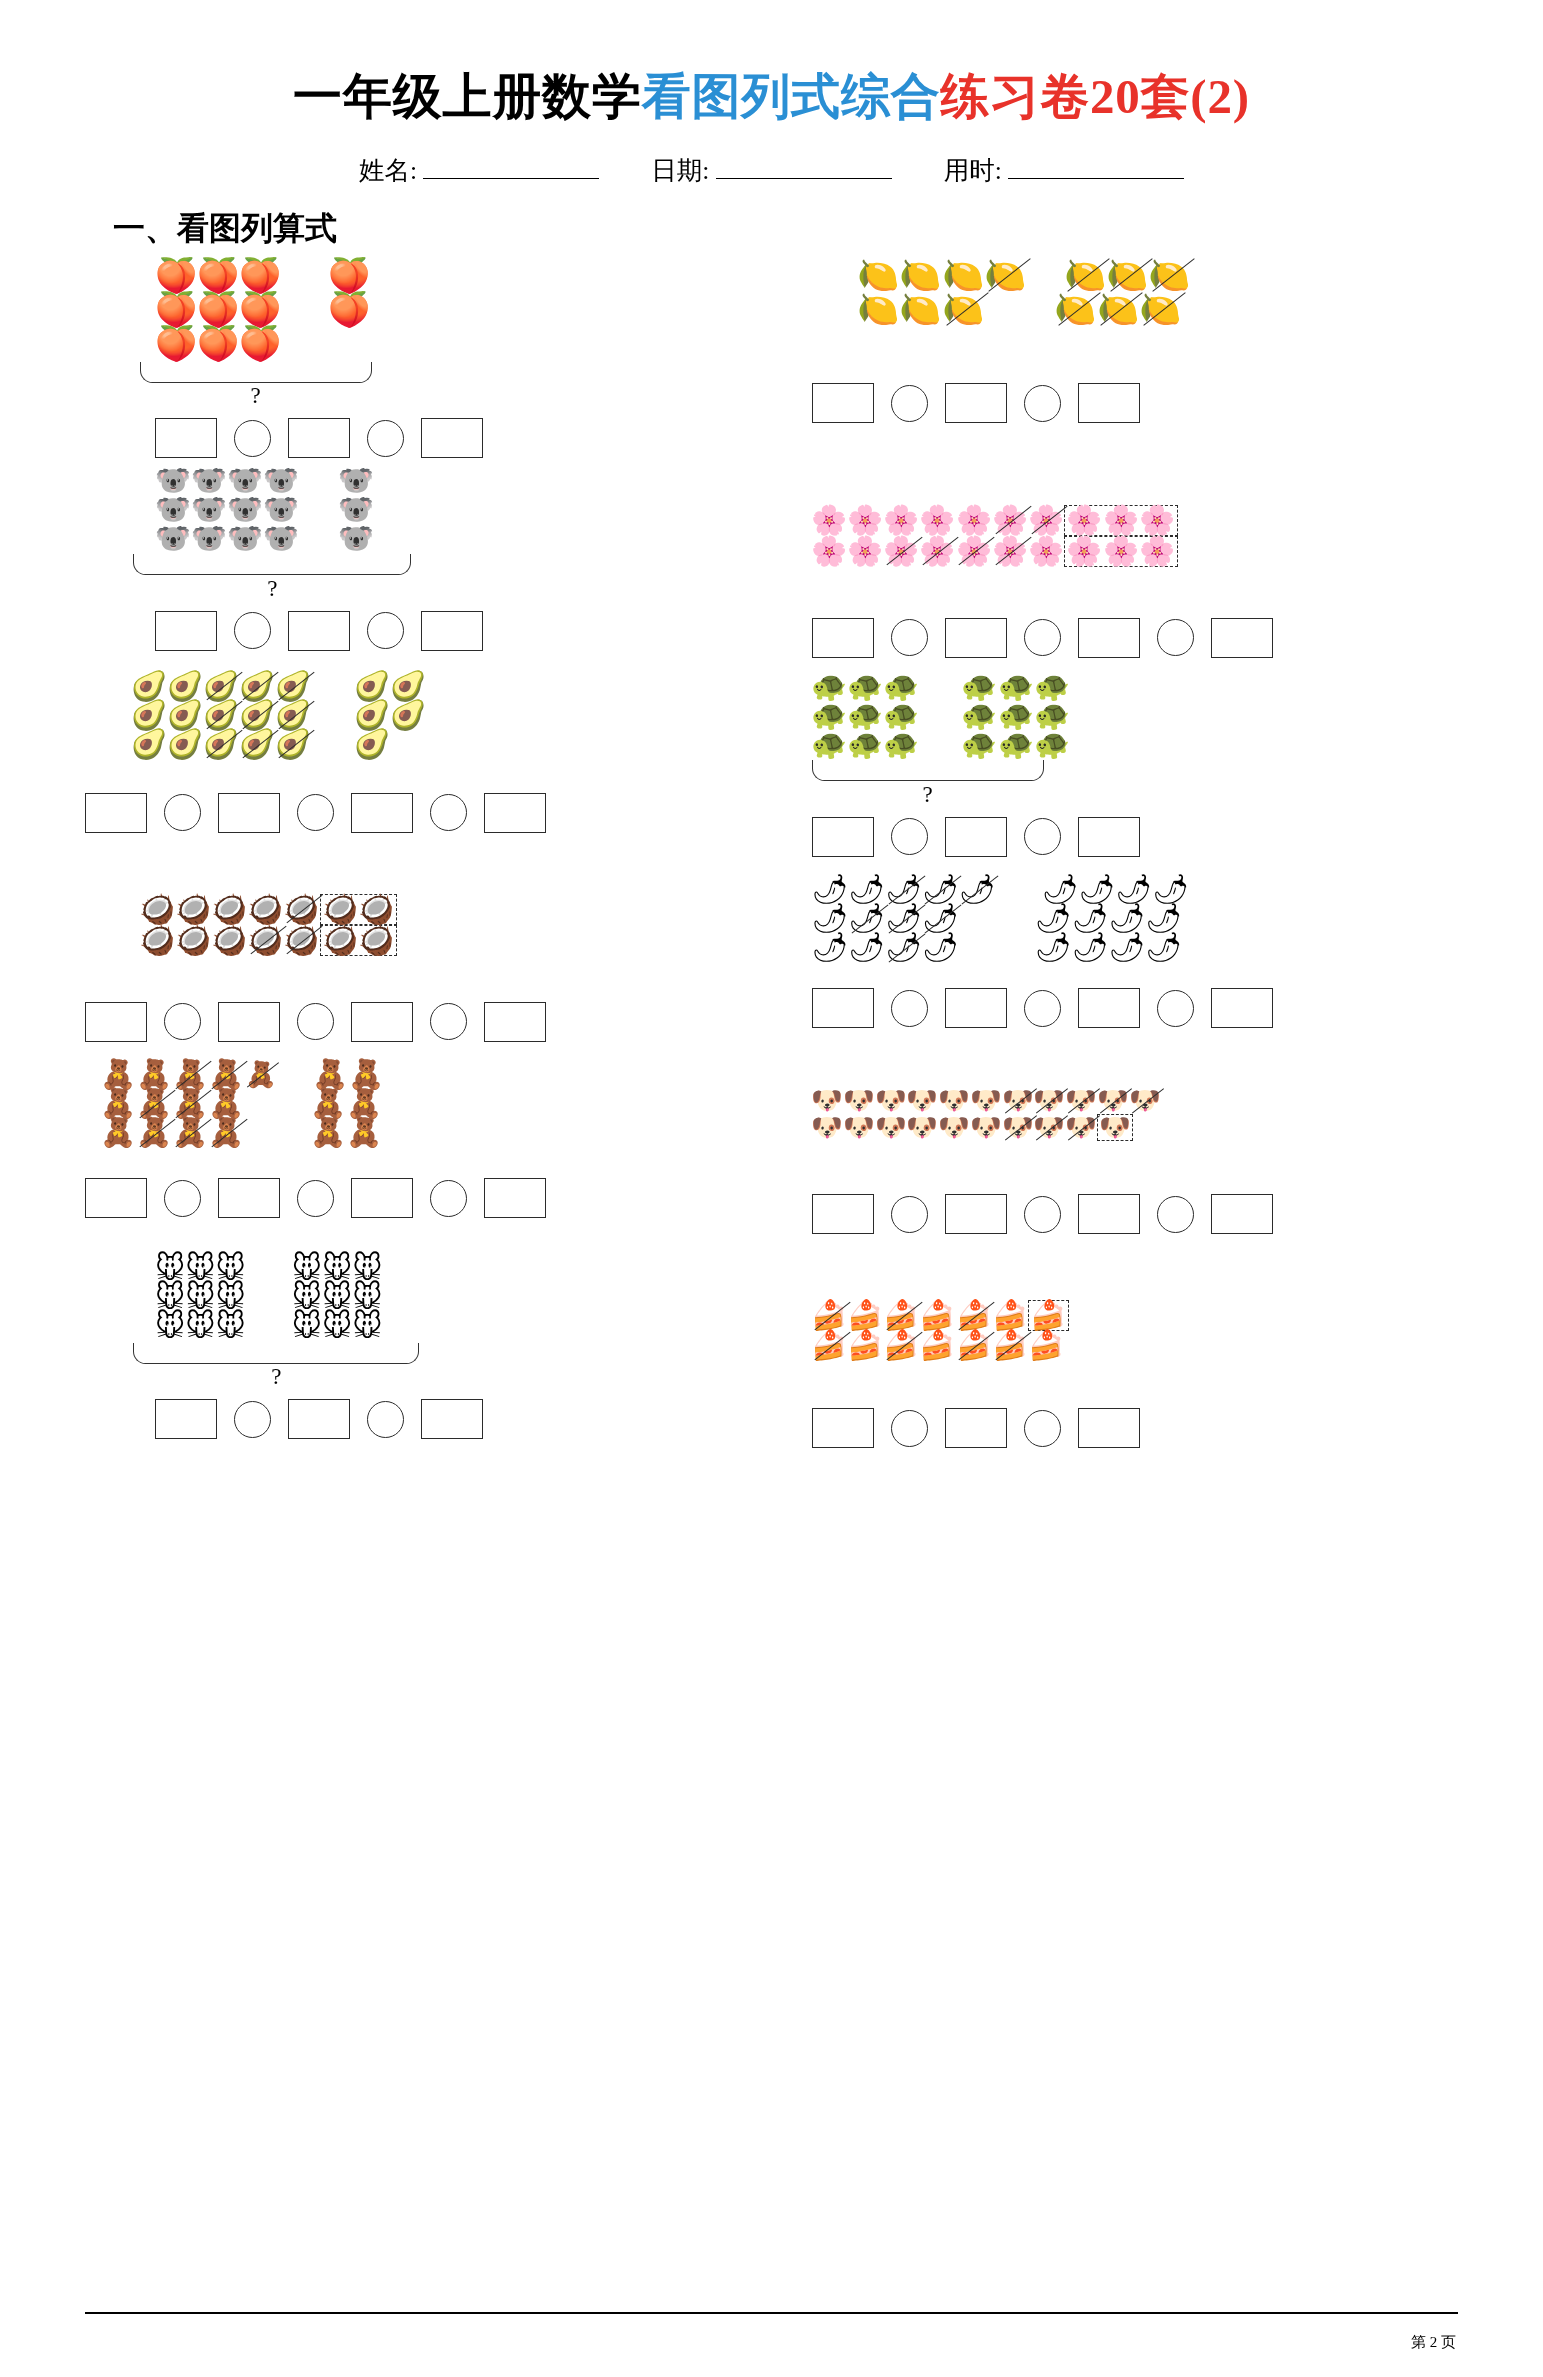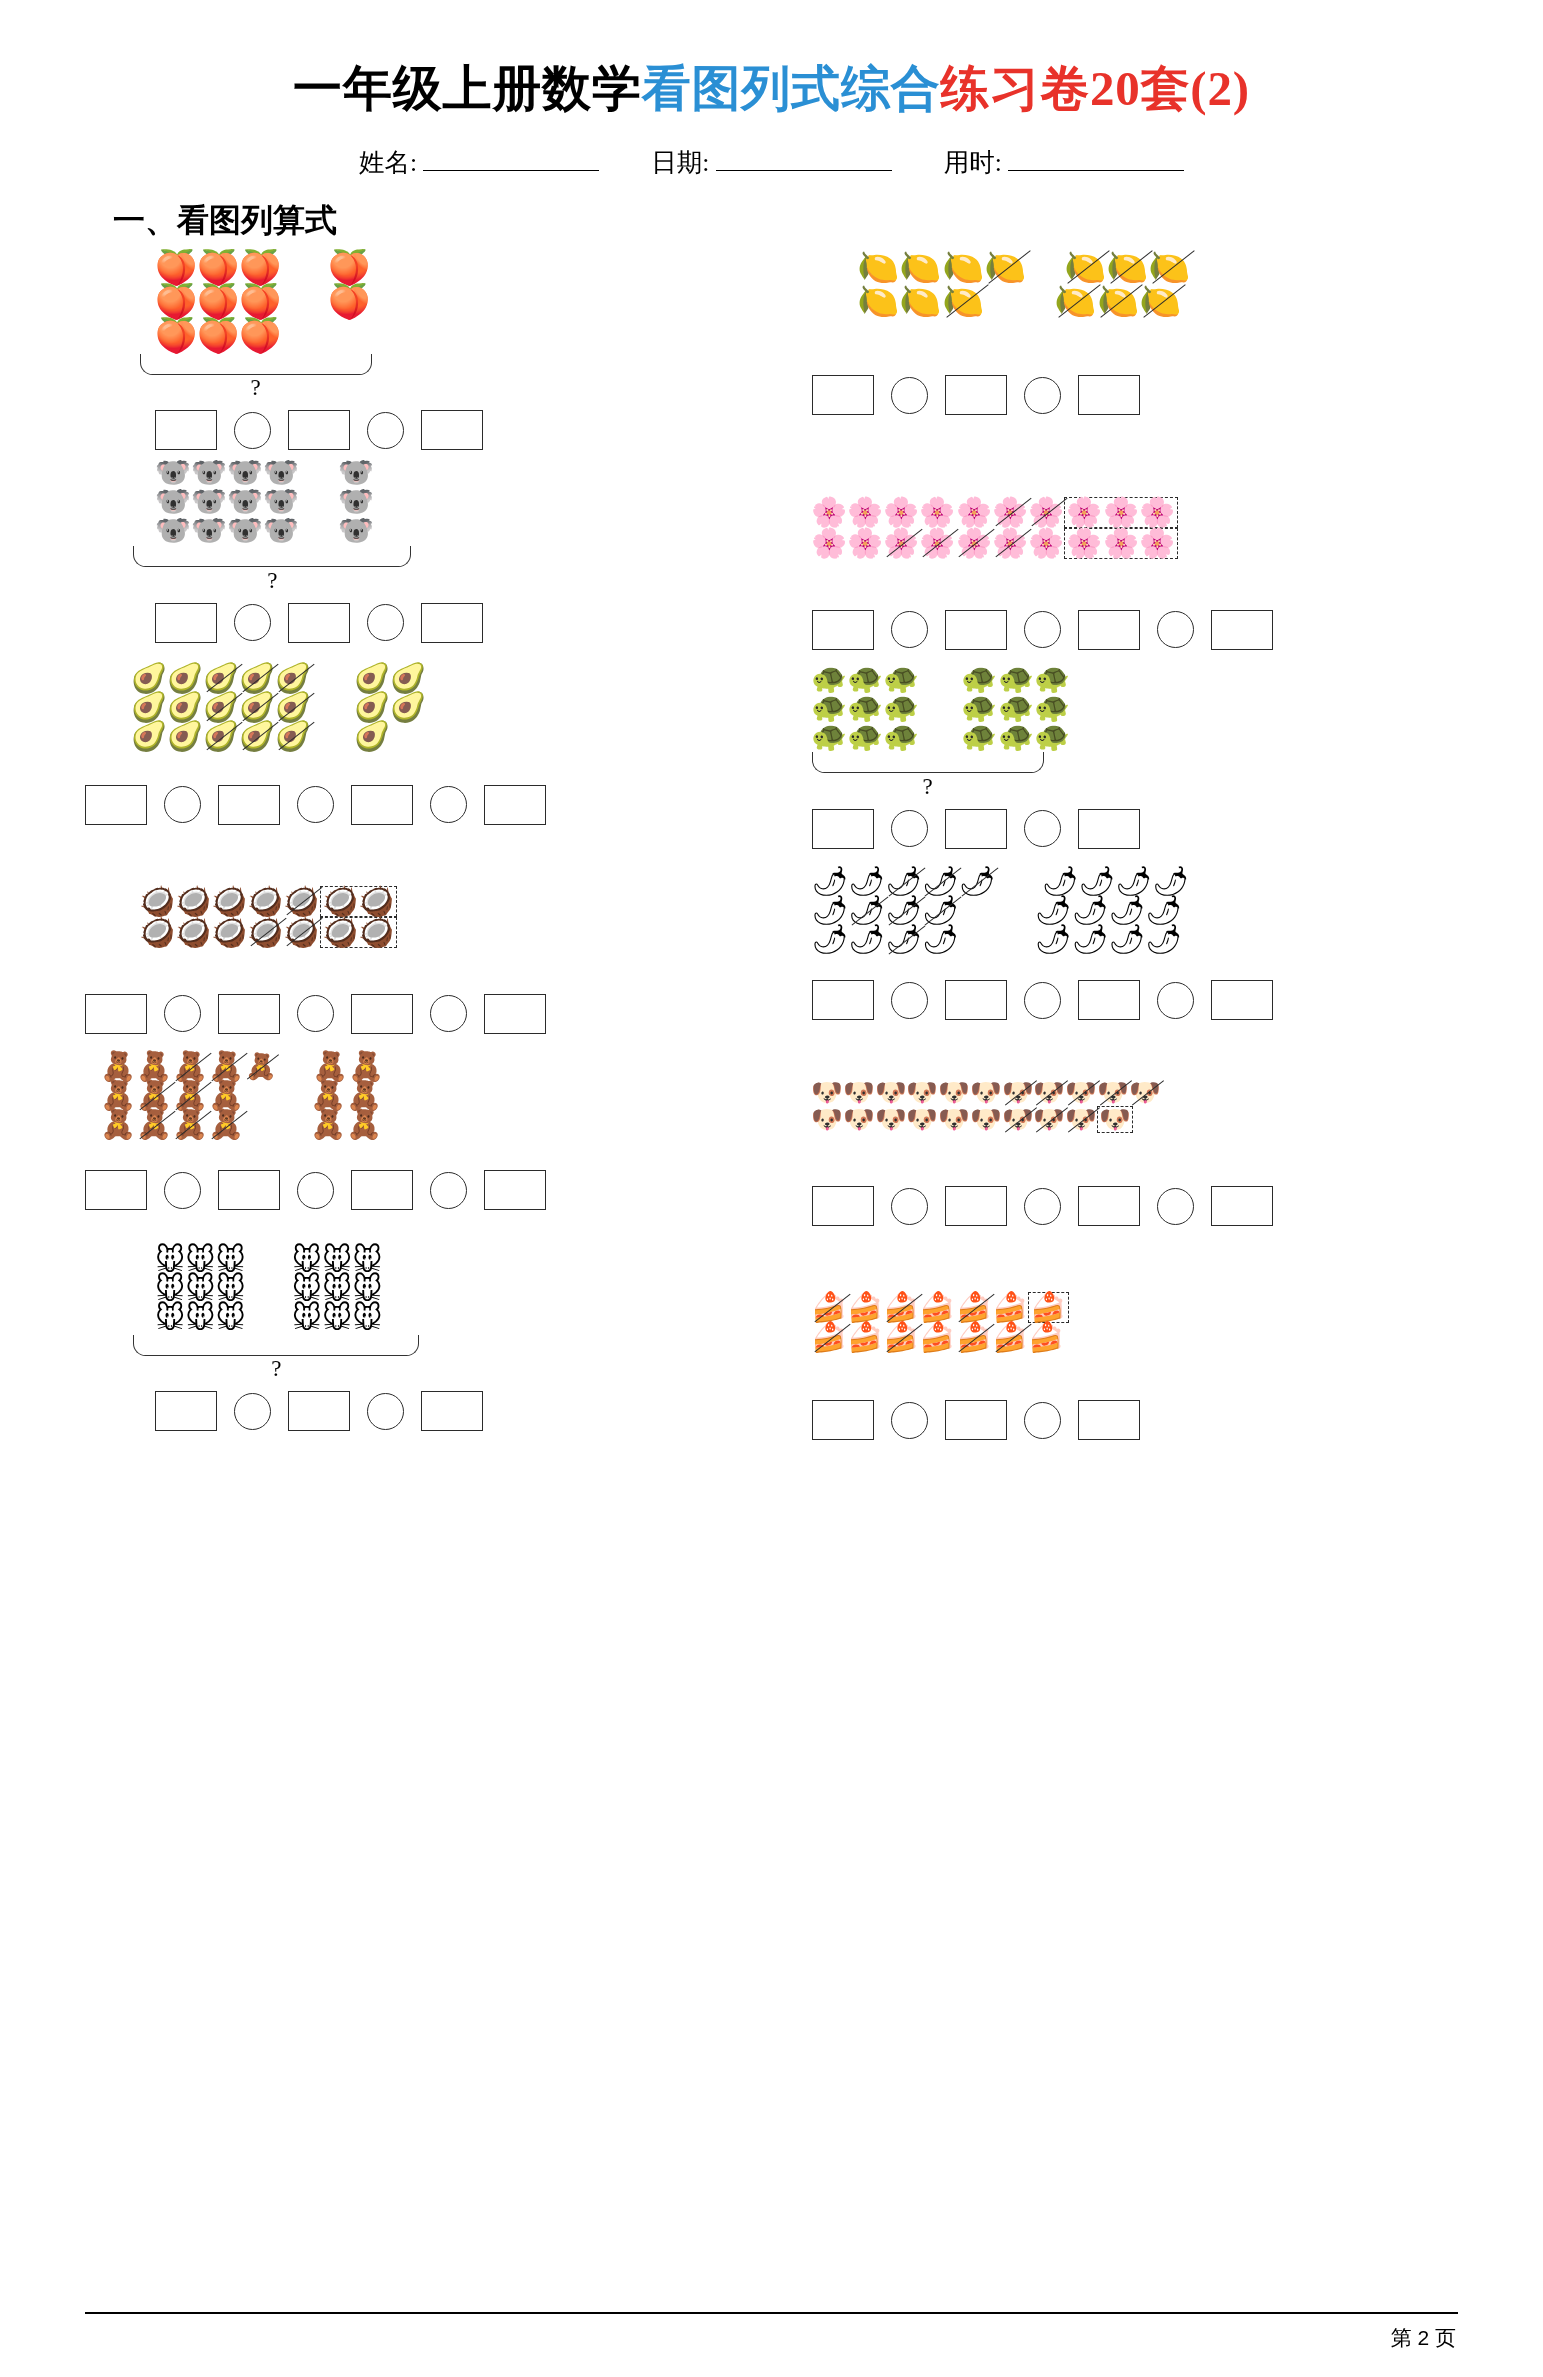--- a/index.html
+++ b/index.html
@@ -12,21 +12,21 @@
     height: 2377px;
     position: relative;
     font-family: "Liberation Sans", "DejaVu Sans", sans-serif;
     color: #000;
   }
   .page {
     position: relative;
     width: 1543px;
     height: 2377px;
     box-sizing: border-box;
-    padding: 8px 85px;
+    padding: 16px 85px;
   }
   
   .title {
     text-align: center;
     font-family: "Liberation Serif", "DejaVu Serif", serif;
     font-weight: bold;
     font-size: 49px;
     letter-spacing: 0.8px;
     padding-top: 48px;
     white-space: nowrap;
@@ -169,22 +169,22 @@
     position: absolute;
     left: 85px;
     right: 85px;
     bottom: 63px;
     border-top: 2.3px solid #000;
   }
   .footer-text {
     position: absolute;
     right: 87px;
     bottom: 25px;
-    font-size: 21px;
-    font-family: Liberation Sans, sans-serif;
+    font-size: 15px;
+    font-family: Liberation Serif, serif;
   }
 </style>
 </head>
 <body>
 
 <div class="page">
 
   <div class="title">
     <span class="t-black">一年级上册数学</span><span class="t-blue">看图列式综合</span><span class="t-red">练习卷20套(2)</span>
   </div>

